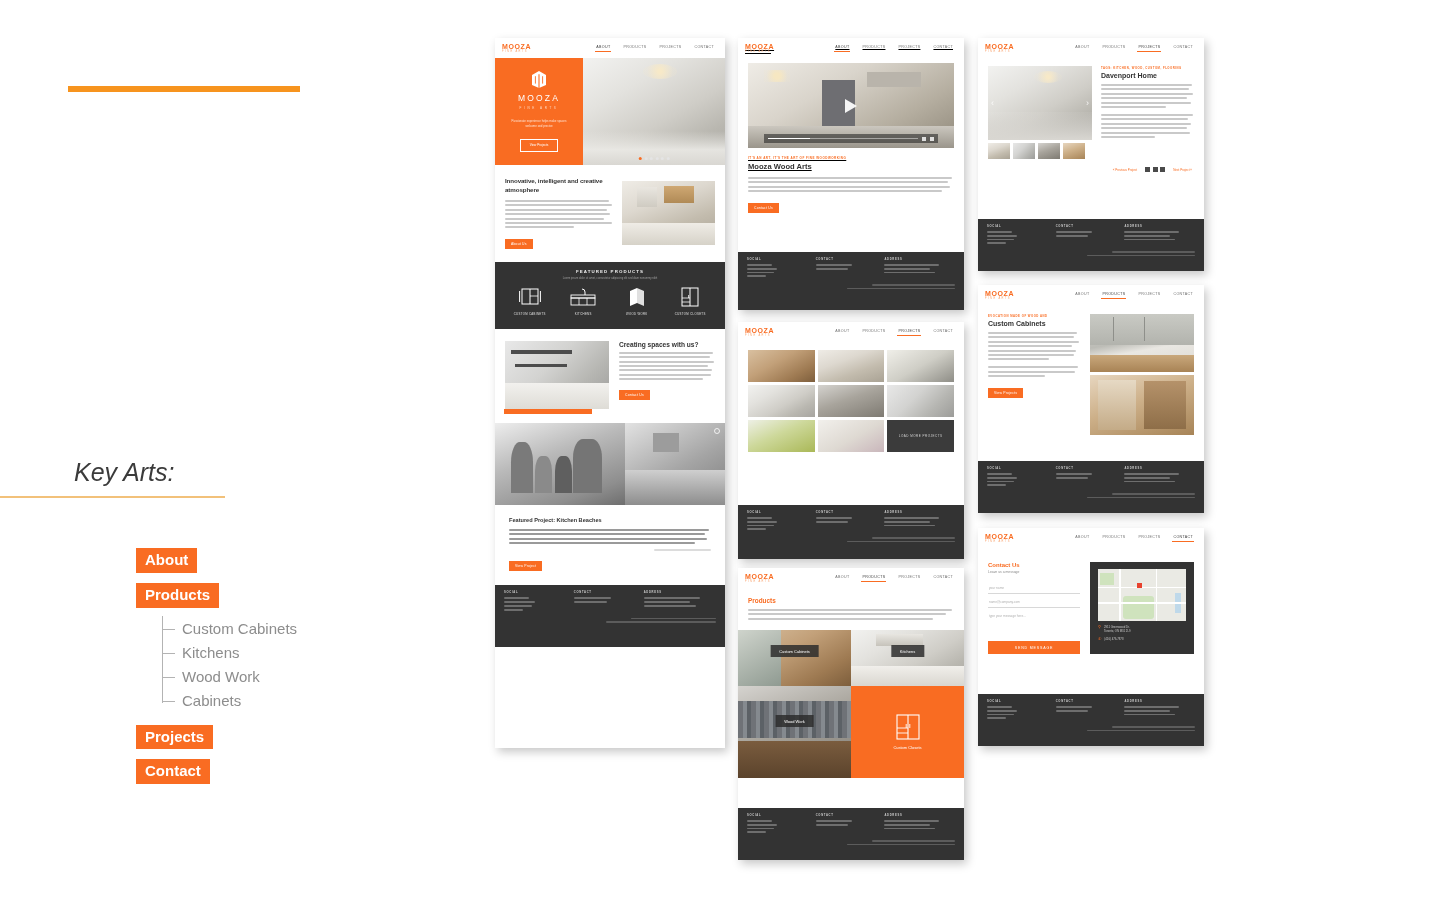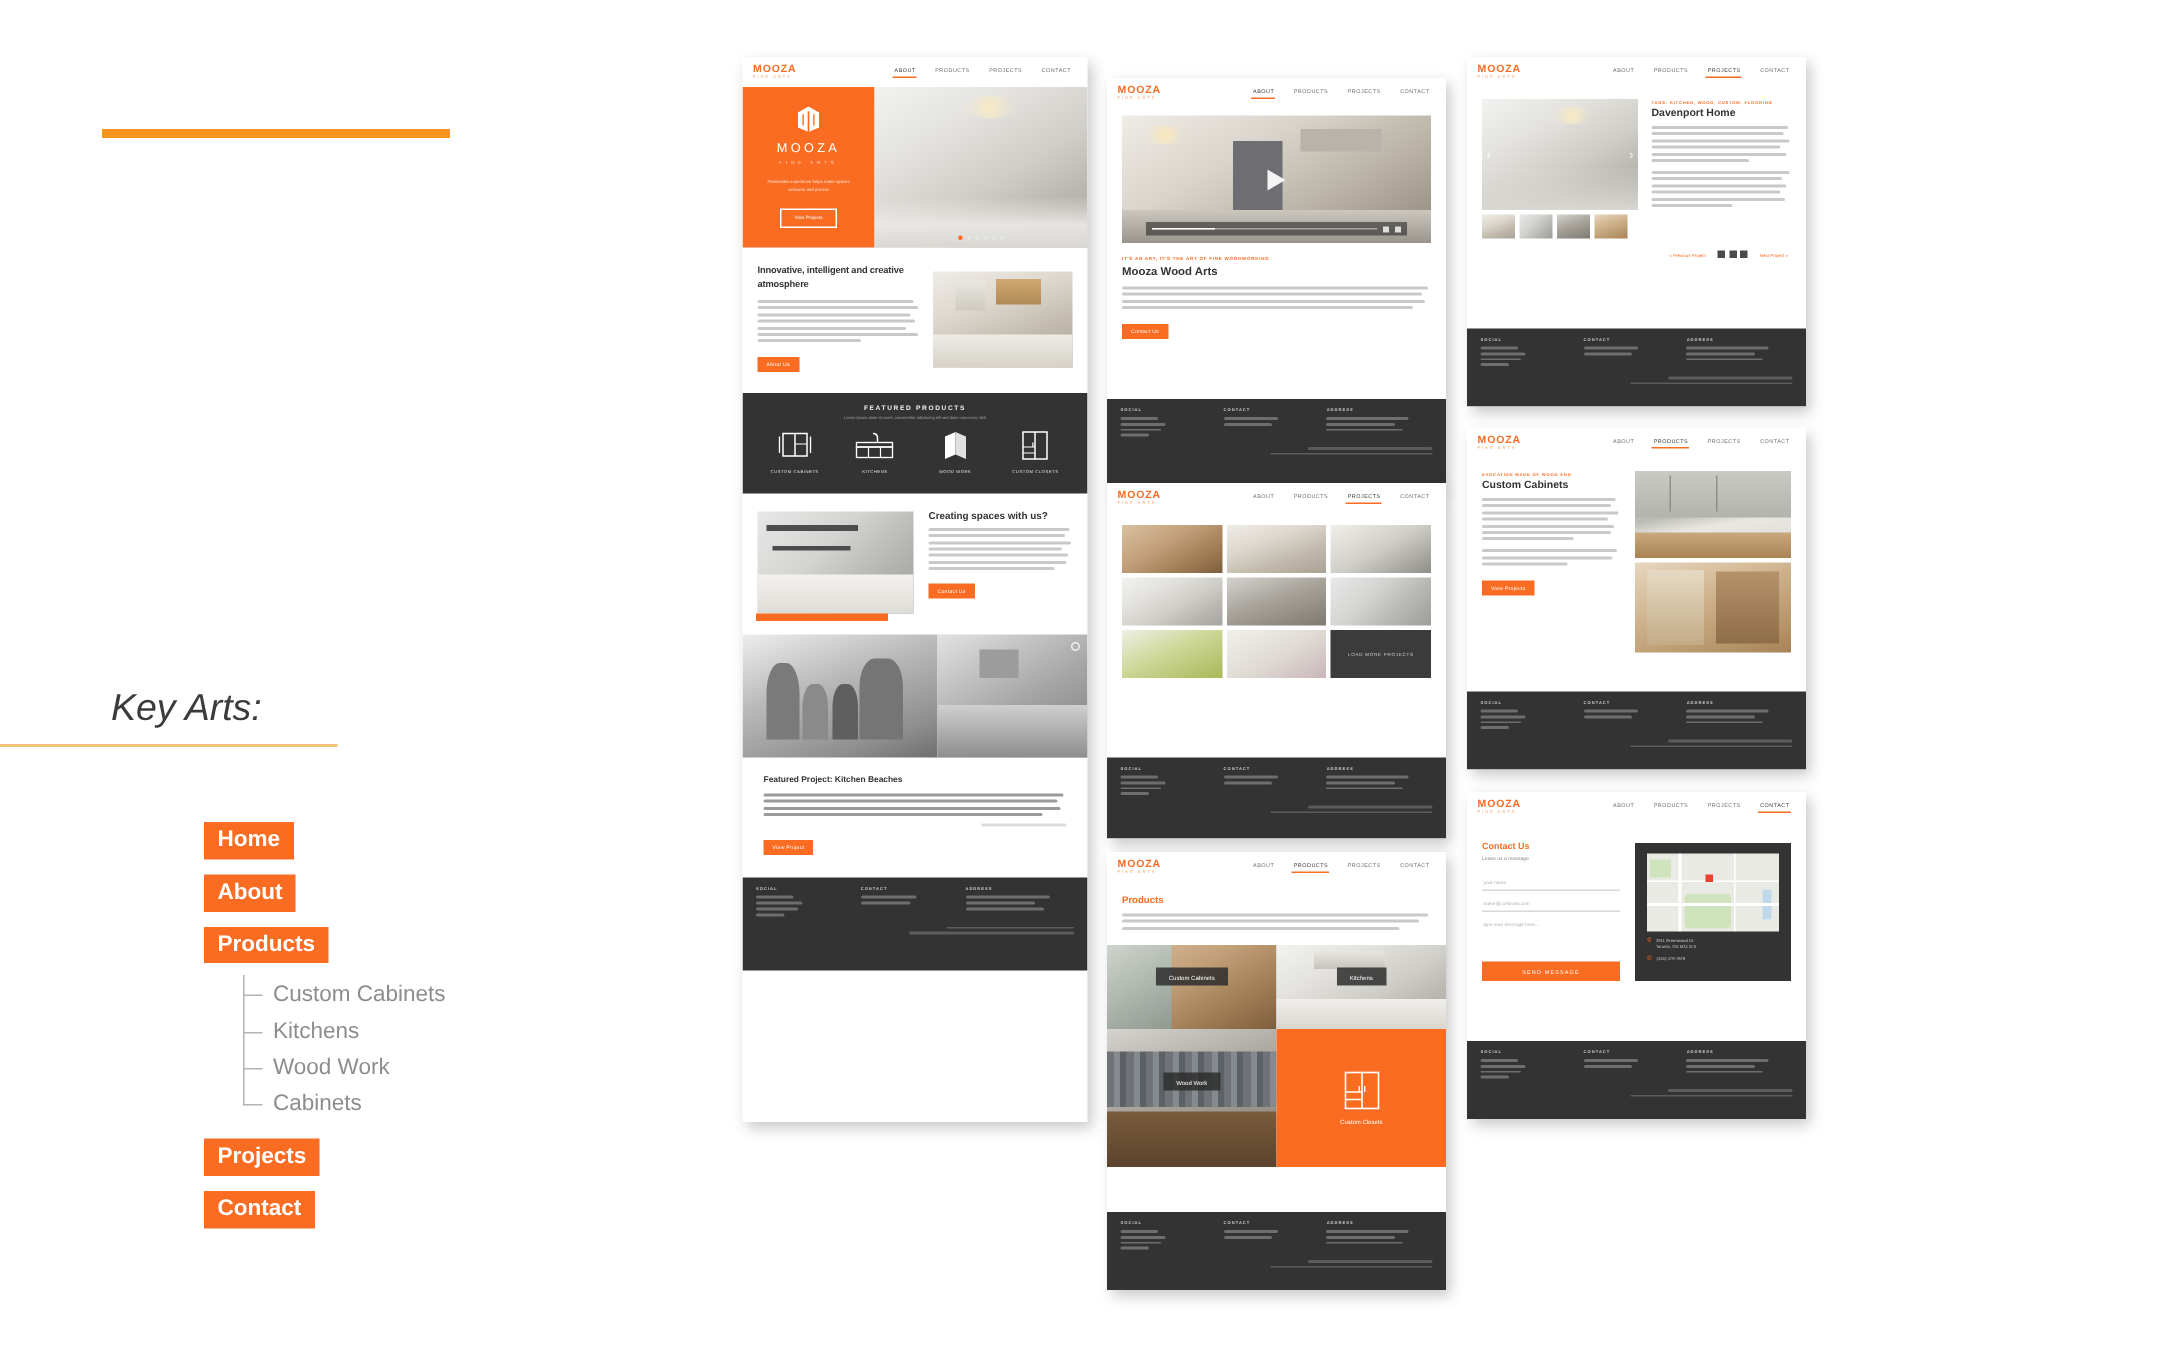--- a/index.html
+++ b/index.html
@@ -227,21 +227,20 @@
 <body>
 
 <div class="left-panel">
 
   <div class="title-rule"></div>
 
   <div class="key-pages-title">Key Arts:</div>
   <div class="key-rule"></div>
 
   <div class="pages-list">
-    <div class="chip-row"><span class="page-chip">Home</span></div>
     <div class="chip-row"><span class="page-chip">About</span></div>
     <div class="chip-row"><span class="page-chip">Products</span></div>
     <div class="sub-tree">
       <div class="sub-item">Custom Cabinets</div>
       <div class="sub-item">Kitchens</div>
       <div class="sub-item">Wood Work</div>
       <div class="sub-item">Cabinets</div>
     </div>
     <div class="chip-row"><span class="page-chip">Projects</span></div>
     <div class="chip-row"><span class="page-chip">Contact</span></div>
@@ -440,21 +439,21 @@
           <div class="f-line" style="width:72%"></div>
         </div>
       </div>
       <div class="f-bot">
         <div class="f-line" style="width:40%"></div>
         <div class="f-line" style="width:52%"></div>
       </div>
     </div>
   </div>
 
-  <div class="mk" style="left:268px; top:52px; width:226px; height:272px;">
+  <div class="mk" style="left:268px; top:38px; width:226px; height:272px;text-decoration:underline;">
     <div class="nav">
       <div class="logo">
         <div class="logo-word">MOOZA</div>
         <div class="logo-sub">FINE ARTS</div>
       </div>
       <div class="nav-items">
         <div class="nav-item active">ABOUT</div>
         <div class="nav-item">PRODUCTS</div>
         <div class="nav-item">PROJECTS</div>
         <div class="nav-item">CONTACT</div>

